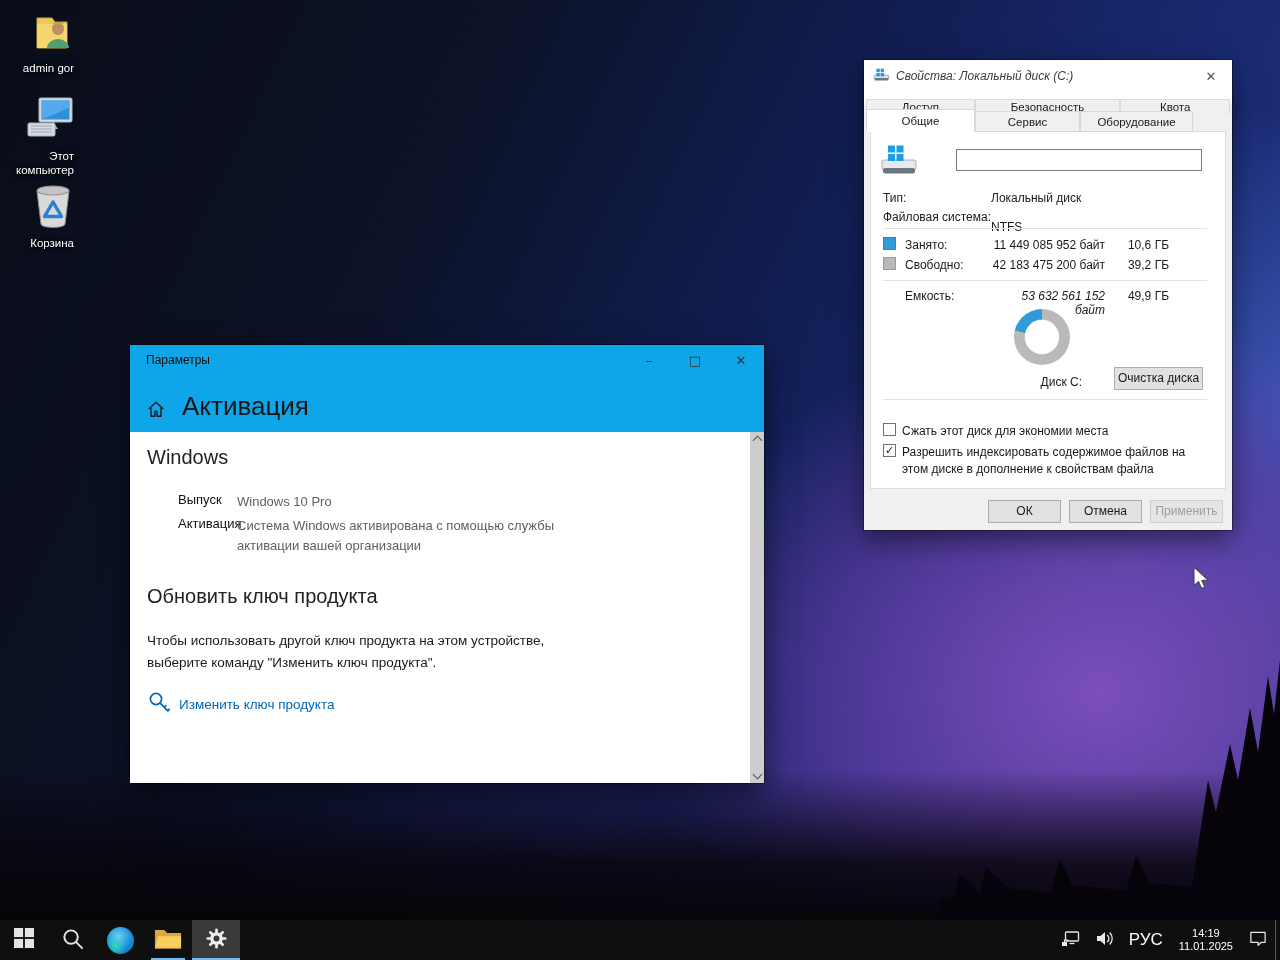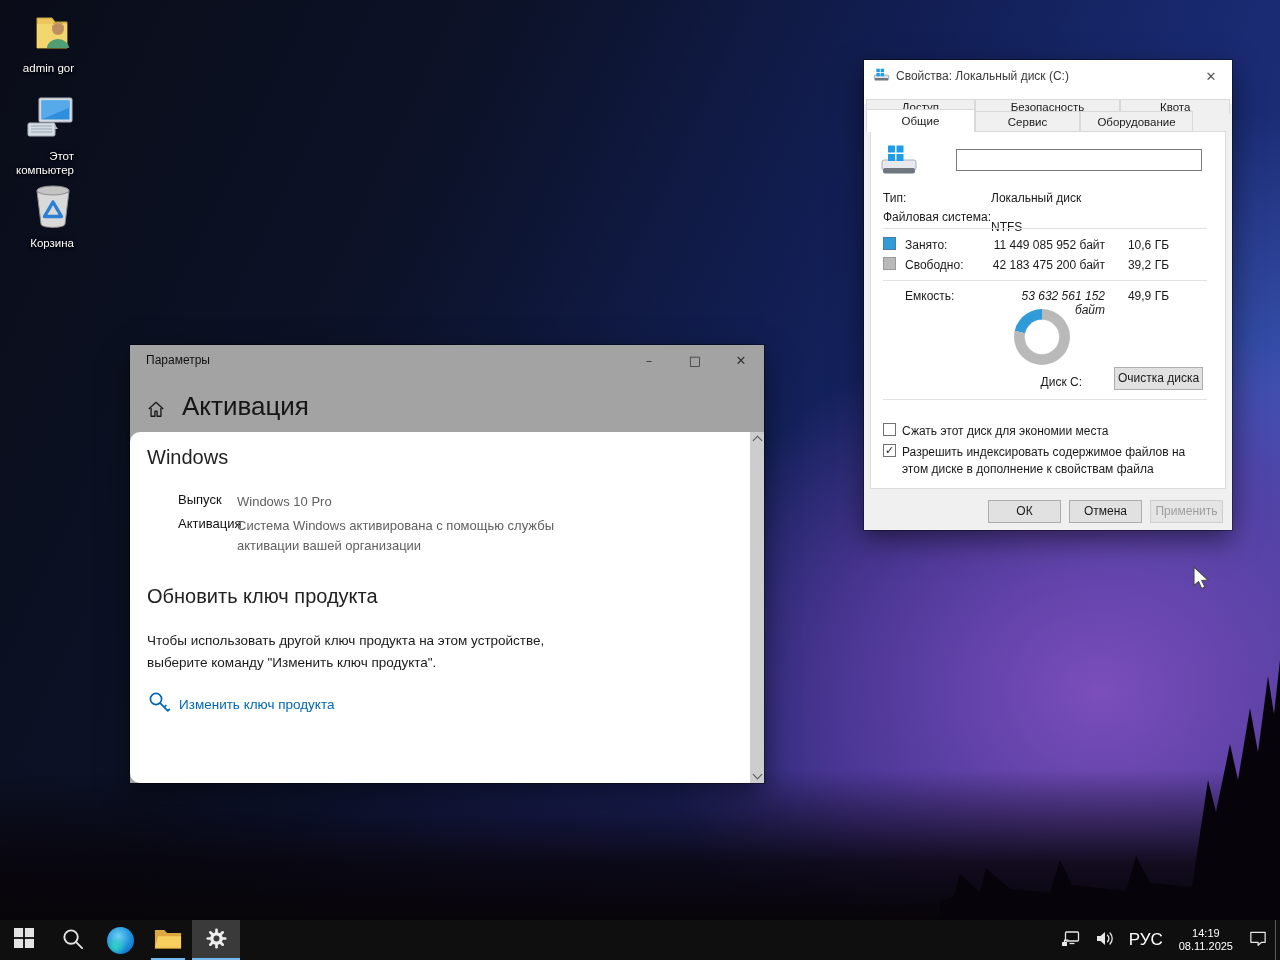--- a/index.html
+++ b/index.html
@@ -25,44 +25,44 @@
 
   
   .dicon { position:absolute; width:74px; text-align:right; }
   .dlabel { margin-top:3px; font-size:11.5px; line-height:1.25; color:#fff;
     text-shadow:0 1px 2px rgba(0,0,0,.95), 0 0 4px rgba(0,0,0,.7); }
 
   
   .window { position:absolute; box-shadow:0 10px 26px rgba(0,0,0,.5), 0 0 0 1px rgba(0,0,0,.35); }
 
   
-  .win-settings { left:130px; top:345px; width:634px; height:438px; background:#a3a3a3; }
+  .win-settings { left:130px; top:345px; width:634px; height:438px; background:#0ea5e9; }
   .s-titlebar { position:absolute; left:0; top:0; right:0; height:30px; }
   .s-title { position:absolute; left:16px; top:8px; font-size:12px; color:#111; }
   .s-controls { position:absolute; right:0; top:0; height:30px; display:flex; }
   .sbtn { width:46px; height:30px; display:flex; align-items:center; justify-content:center;
     font-size:13px; color:#333; }
   .s-header { position:absolute; left:0; top:30px; right:0; height:57px; }
   .s-home { position:absolute; left:17px; top:25px; }
   .s-pagetitle { position:absolute; left:52px; top:16px; font-size:26px; color:#161616; }
-  .s-content { position:absolute; left:0; top:87px; right:0; bottom:0; background:#fff;border-radius:10px; }
+  .s-content { position:absolute; left:0; top:87px; right:0; bottom:0; background:#fff; }
   .s-h2 { position:absolute; left:17px; font-size:20px; font-weight:400; color:#222; }
   .s-lbl { position:absolute; left:17px; font-size:13px; color:#111;margin-left:31px; }
   .s-val { position:absolute; left:107px; font-size:13px; color:#5f5f5f; line-height:1.55; }
   .s-body { position:absolute; left:17px; font-size:13.5px; color:#1a1a1a; line-height:1.6; width:440px; }
   .s-linkrow { position:absolute; left:17px; top:258px; display:flex; align-items:center; }
   .s-link { font-size:13.5px; color:#0067b8; margin-left:8px; }
   .s-scroll { position:absolute; right:0; top:0; width:14px; height:351px; background:#cdcdcd; }
   .chev { position:absolute; left:3.5px; width:7px; height:7px; }
   .chev.up { top:5px; border-left:1.5px solid #555; border-top:1.5px solid #555; transform:rotate(45deg); }
   .chev.down { bottom:5px; border-right:1.5px solid #555; border-bottom:1.5px solid #555; transform:rotate(45deg); }
 
   
   .win-props { left:864px; top:60px; width:368px; height:470px; background:#f0f0f0; }
-  .p-titlebar { position:absolute; left:0; top:0; right:0; height:44px; background:#fff; }
+  .p-titlebar { position:absolute; left:0; top:0; right:0; height:44px; background:#fff;font-style:italic; }
   .p-ticon { position:absolute; left:9px; top:8px; }
   .p-title { position:absolute; left:32px; top:9px; font-size:12px; color:#3b3b3b; }
   .p-close { position:absolute; right:8px; top:4px; width:26px; height:24px; display:flex;
     align-items:center; justify-content:center; font-size:13px; color:#555; }
   .tabs-back { position:absolute; left:2px; right:2px; top:39px; height:15px; display:flex; }
   .tab-b { border:1px solid #d9d9d9; border-bottom:none; background:#f0f0f0; font-size:11.5px;
     color:#1a1a1a; text-align:center; line-height:15px; }
   .tabs-front { position:absolute; left:2px; top:51px; height:21px; display:flex; z-index:2; }
   .tab-f { border:1px solid #d9d9d9; background:#f0f0f0; font-size:11.5px; color:#1a1a1a;
     text-align:center; line-height:20px; width:105px; }
@@ -362,21 +362,21 @@
         <span>
           <svg width="19" height="17" viewBox="0 0 19 17">
             <path d="M2 6 v5 h3.5 l4.5 4 V2 L5.5 6 Z" fill="#e8e8e8"></path>
             <path d="M12.5 5.2 a4.6 4.6 0 0 1 0 6.6 M15 3 a8 8 0 0 1 0 11" fill="none" stroke="#e8e8e8" stroke-width="1.3" stroke-linecap="round"></path>
           </svg>
         </span>
       </div>
       <div class="tray-lang">РУС</div>
       <div class="tray-clock">
         <div>14:19</div>
-        <div>08.11.2025</div>
+        <div>11.01.2025</div>
       </div>
       <div class="tray-item">
         <span>
           <svg width="20" height="18" viewBox="0 0 21 18">
             <path d="M3 3 h15 v10.5 h-3.8 l-3.6 3.2 v-3.2 H3 Z" fill="none" stroke="#e8e8e8" stroke-width="1.3" stroke-linejoin="round"></path>
           </svg>
         </span>
       </div>
       <div class="show-desktop"></div>
     </div>

